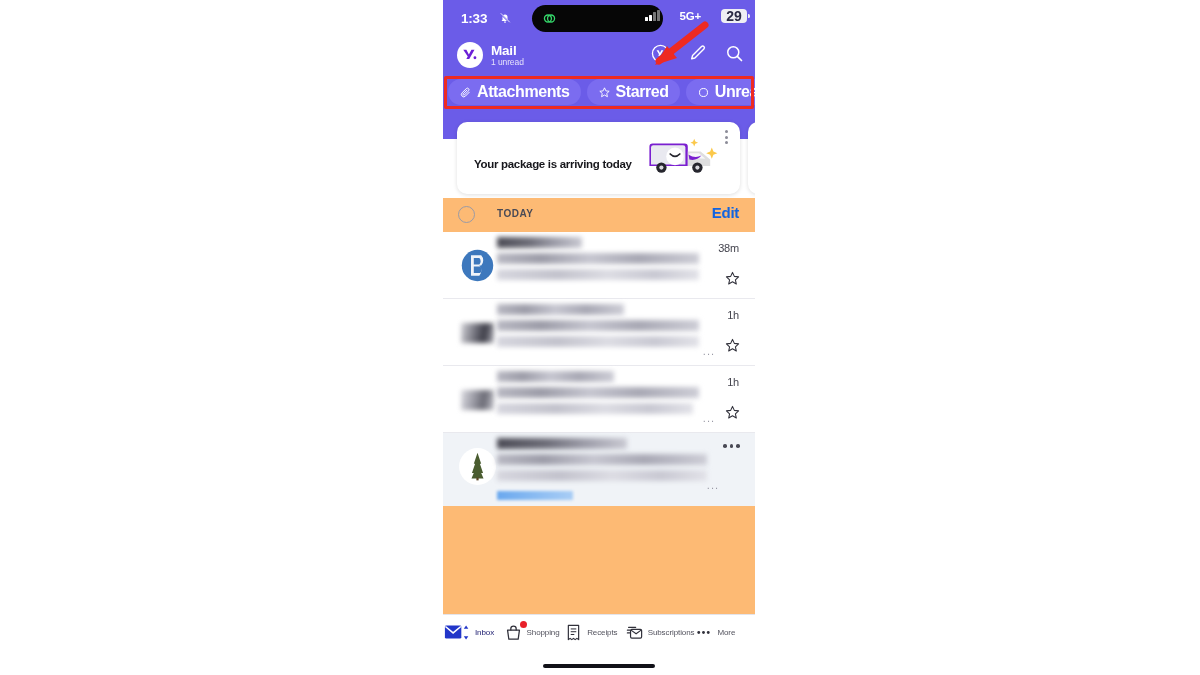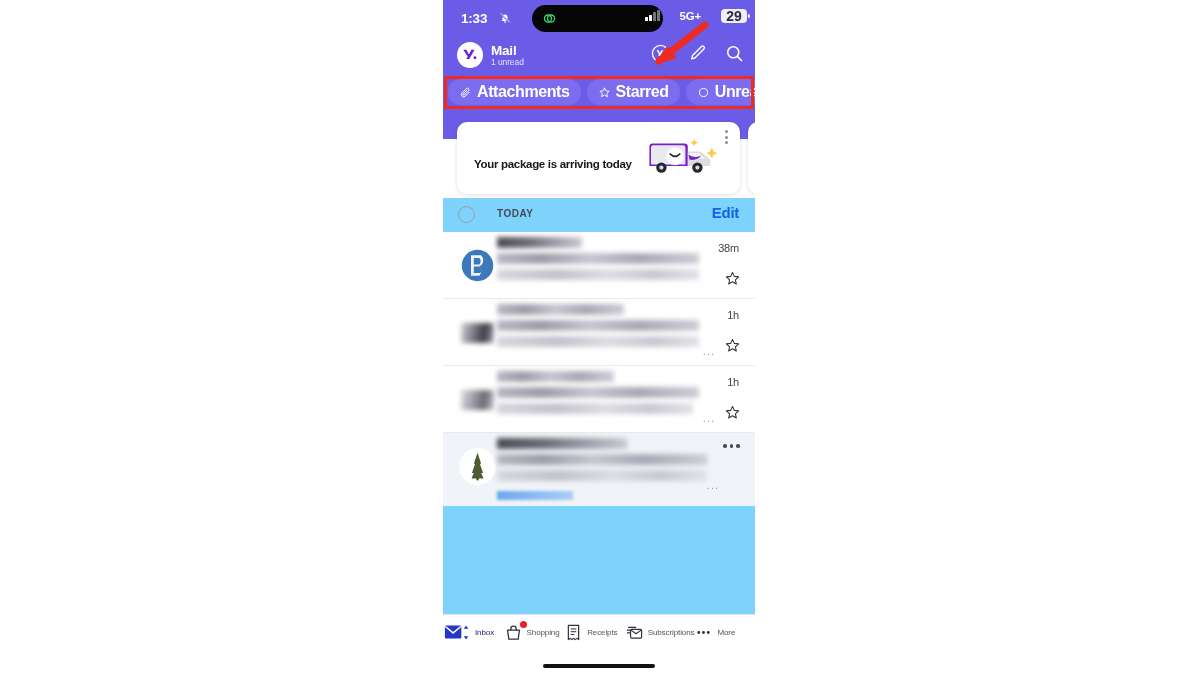--- a/index.html
+++ b/index.html
@@ -128,21 +128,21 @@
   .pkg-kebab { position: absolute; right: 12px; top: 8px; width: 3px; height: 14px; }
   .pkg-kebab i { display:block; width:3px; height:3px; border-radius:50%; background:#8b8b97; margin-bottom:2.5px;}
   .pkg-truck { position: absolute; right: 17px; top: 12px; width: 80px; height: 48px; }
   .pkg-card2 {
     position: absolute; left: 305px; top: 10px; width: 50px; height: 72px;
     background: #ffffff; border-radius: 10px;
     box-shadow: 0 1px 4px rgba(0,0,0,.13);
   }
 
   
-  .list { position: absolute; left: 0; top: 198px; width: 312px; bottom: 61px; background: #7dd3fc; }
+  .list { position: absolute; left: 0; top: 198px; width: 312px; bottom: 61px; background: #fdba74; }
 
   .today-row { position: relative; height: 34px; }
   .sel-circle {
     position: absolute; left: 15px; top: 8px; width: 17px; height: 17px;
     border-radius: 50%; border: 1.4px solid #9a9aa6; background: transparent;
   }
   .today-label {
     position: absolute; left: 54px; top: 10px;
     font-size: 10px; font-weight: bold; color: #4a4a55; letter-spacing: .5px;
   }

